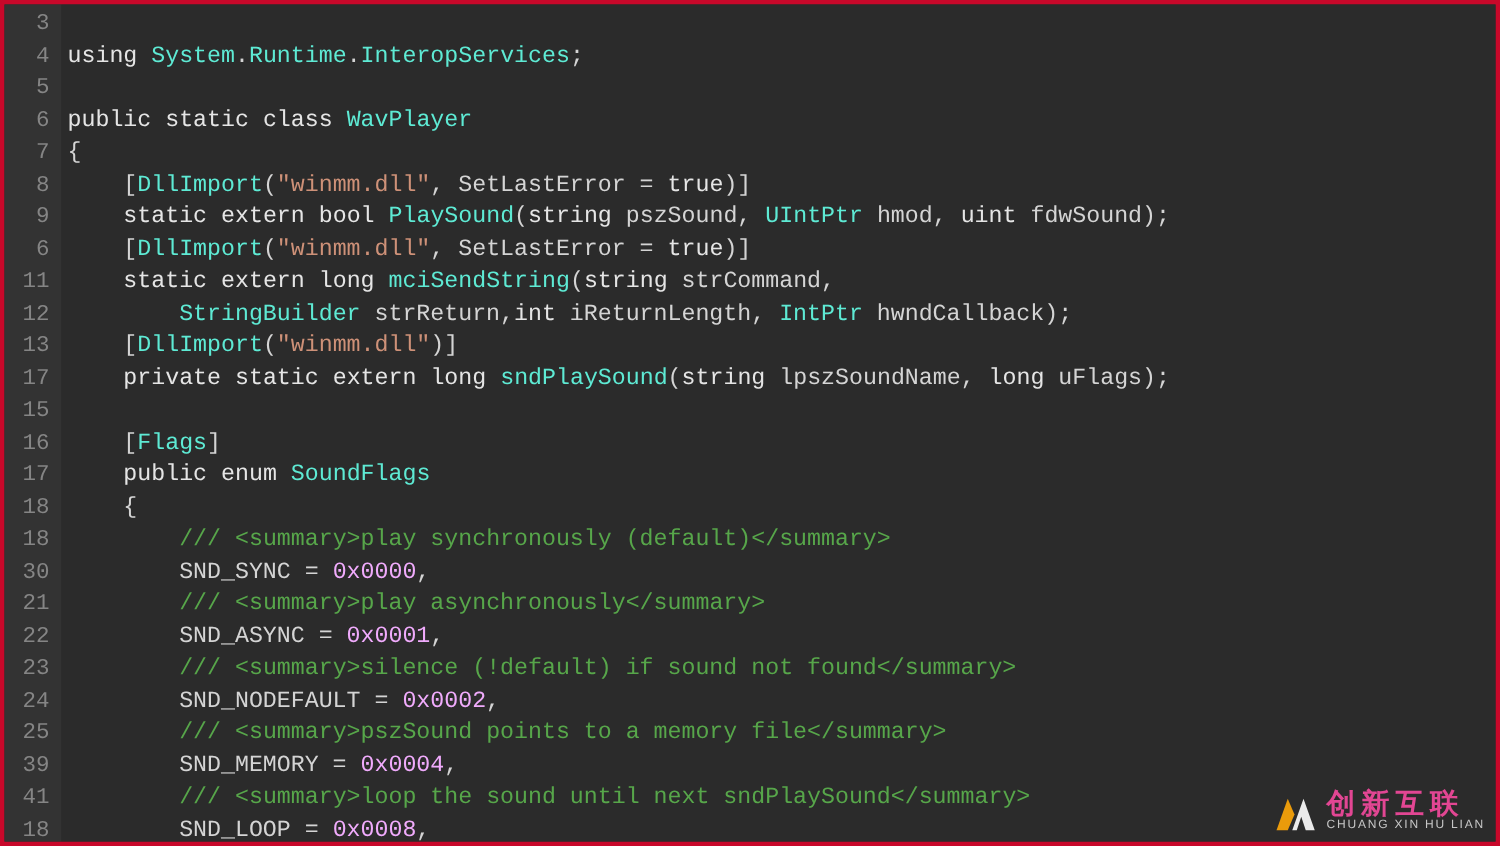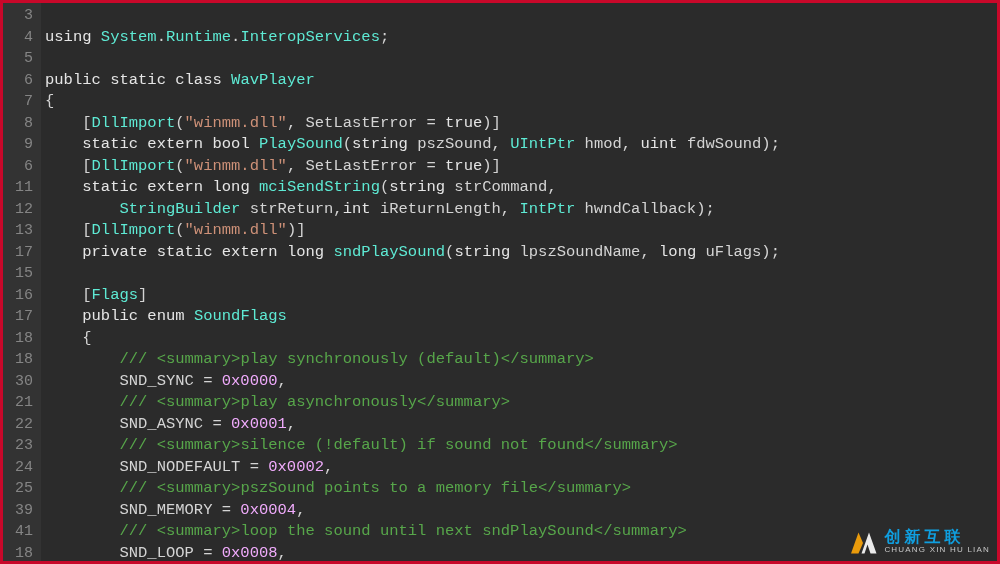--- a/index.html
+++ b/index.html
@@ -59,21 +59,21 @@
   }
   .watermark .logo {
     width: 30px; height: 30px;
     display:flex;
   }
   .watermark .txt {
     display:flex; flex-direction:column; line-height:13px;
     color:#e8e8e8;
     font-family: "Microsoft YaHei", sans-serif;
   }
-  .watermark .txt .cn { font-size:16px; font-weight:bold; letter-spacing:4px; color:#0ea5e9;}
+  .watermark .txt .cn { font-size:19px; font-weight:bold; letter-spacing:4px; color:#ec4899;}
   .watermark .txt .en { font-size:8px; color:#cfcfcf; letter-spacing:1.2px; }
 </style>
 </head>
 <body>
 
 <div class="editor">
   <div class="gutter">
       <span class="ln">3</span>
       <span class="ln">4</span>
       <span class="ln">5</span>

